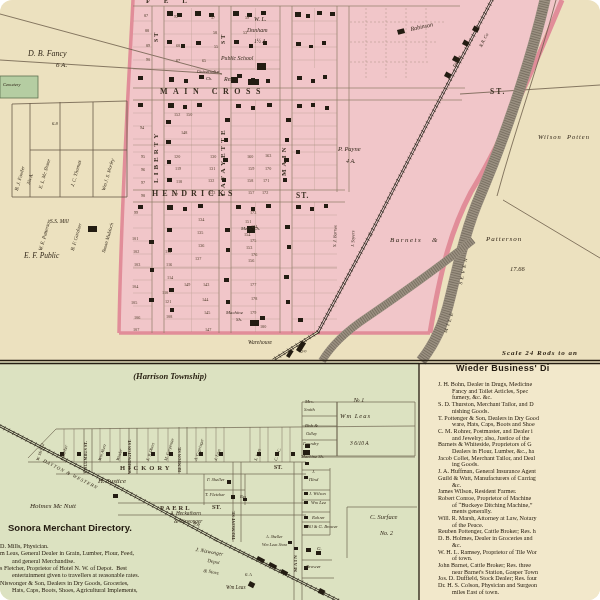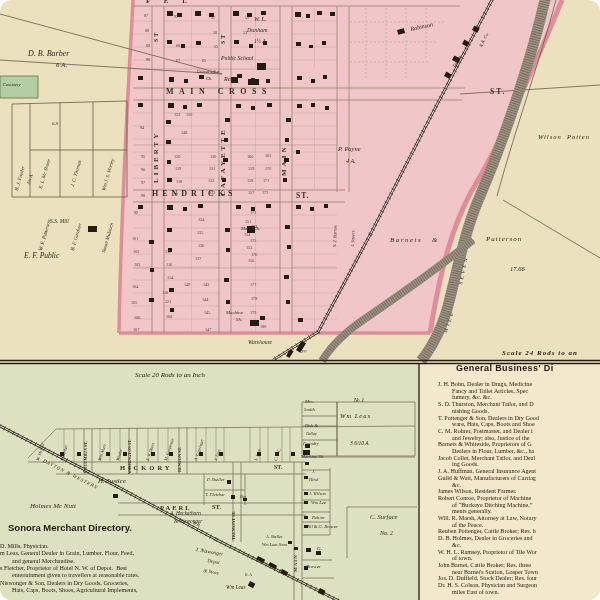--- a/index.html
+++ b/index.html
@@ -511,30 +511,30 @@
         <rect x="282" y="569" width="7" height="4" transform="rotate(27 282 569)"></rect>
         <rect x="250" y="581" width="6" height="5" transform="rotate(27 250 581)"></rect>
         <rect x="320" y="588" width="6" height="5" transform="rotate(27 320 588)"></rect>
         <rect x="288" y="541" width="4" height="3"></rect>
         <rect x="294" y="547" width="4" height="3"></rect>
       </g>
   </svg>
 
   <div class="layer" id="labels">
       <span class="lbl street" style="left: 146px; top: -2px; font-size: 7px; letter-spacing: 6px;">F E L</span>
-      <span class="lbl street" style="left: 166px; top: 88px; font-size: 8px; letter-spacing: 5.5px;">MAIN CROSS</span>
+      <span class="lbl street" style="left: 160px; top: 88px; font-size: 8px; letter-spacing: 5.5px;">MAIN CROSS</span>
       <span class="lbl street" style="left: 490px; top: 88px; font-size: 7.5px; letter-spacing: 2px;">ST.</span>
       <span class="lbl street" style="left: 152px; top: 190px; font-size: 8px; letter-spacing: 4px;">HENDRICKS</span>
       <span class="lbl street" style="left: 296px; top: 192px; font-size: 7.5px; letter-spacing: 1px;">ST.</span>
       <span class="lbl street" style="left: 153px; top: 183px; font-size: 7px; letter-spacing: 3px; transform-origin: 0px 0px; transform: rotate(-90deg);">LIBERTY</span>
       <span class="lbl street" style="left: 153px; top: 42px; font-size: 6px; letter-spacing: 2px; transform-origin: 0px 0px; transform: rotate(-90deg);">ST</span>
       <span class="lbl street" style="left: 220px; top: 196px; font-size: 7px; letter-spacing: 3px; transform-origin: 0px 0px; transform: rotate(-90deg);">LAFAYETTE</span>
       <span class="lbl street" style="left: 220px; top: 44px; font-size: 6px; letter-spacing: 2px; transform-origin: 0px 0px; transform: rotate(-90deg);">ST</span>
       <span class="lbl street" style="left: 281px; top: 176px; font-size: 7px; letter-spacing: 3px; transform-origin: 0px 0px; transform: rotate(-90deg);">MAIN</span>
-      <span class="lbl " style="left: 28px; top: 50px; font-size: 8px; font-style: italic;">D. B. Barber</span>
+      <span class="lbl " style="left: 28px; top: 50px; font-size: 8px; font-style: italic;">D. B. Fancy</span>
       <span class="lbl " style="left: 56px; top: 62px; font-size: 7px; font-style: italic;">6 A.</span>
       <span class="lbl " style="left: 3px; top: 83px; font-size: 4.6px; font-style: italic;">Cemetery</span>
       <span class="lbl " style="left: 224px; top: 76px; font-size: 6px; font-style: italic;">Res</span>
       <span class="lbl " style="left: 14px; top: 190px; font-size: 5.2px; font-style: italic; transform-origin: 0px 0px; transform: rotate(-74deg);">B. J. Fowler</span>
       <span class="lbl " style="left: 26px; top: 184px; font-size: 5px; font-style: italic; transform-origin: 0px 0px; transform: rotate(-74deg);">3¾ A.</span>
       <span class="lbl " style="left: 38px; top: 188px; font-size: 5px; font-style: italic; transform-origin: 0px 0px; transform: rotate(-74deg);">E. L. Mc Shane</span>
       <span class="lbl " style="left: 52px; top: 122px; font-size: 4.5px; font-style: italic;">6.8</span>
       <span class="lbl " style="left: 38px; top: 250px; font-size: 5.2px; font-style: italic; transform-origin: 0px 0px; transform: rotate(-74deg);">W. E. Patterson</span>
       <span class="lbl " style="left: 70px; top: 186px; font-size: 5.2px; font-style: italic; transform-origin: 0px 0px; transform: rotate(-74deg);">J. C. Thomas</span>
       <span class="lbl " style="left: 70px; top: 250px; font-size: 5.2px; font-style: italic; transform-origin: 0px 0px; transform: rotate(-74deg);">B. F. Gardner</span>
@@ -688,38 +688,38 @@
       <span class="lbl num" style="left: 251px; top: 225px; font-size: 4.2px;">174</span>
       <span class="lbl num" style="left: 250px; top: 239px; font-size: 4.2px;">175</span>
       <span class="lbl num" style="left: 251px; top: 253px; font-size: 4.2px;">176</span>
       <span class="lbl num" style="left: 250px; top: 283px; font-size: 4.2px;">177</span>
       <span class="lbl num" style="left: 251px; top: 297px; font-size: 4.2px;">178</span>
       <span class="lbl num" style="left: 250px; top: 311px; font-size: 4.2px;">179</span>
       <span class="lbl num" style="left: 260px; top: 325px; font-size: 4.2px;">180</span>
     </div>
 
   <div id="sonora-title">
-    <span class="t3">Scale 20 Rods to an Inch</span>
+    <span class="t2">(Harrison Township)</span>
   </div>
 
   <span id="camden-scale">Scale 24 Rods to an</span>
 
   <span class="dir-head" style="left:8px;top:523px;font-size:9.5px;">Sonora Merchant Directory.</span>
   <div class="layer" id="sonora-dir-lines">
       <span class="dir-line" style="left: 0px; top: 543px; font-size: 6.1px;">D. Mills, Physician.</span>
       <span class="dir-line" style="left: 0px; top: 550.3px; font-size: 6.1px;">m Leas, General Dealer in Grain, Lumber, Flour, Feed,</span>
       <span class="dir-line" style="left: 12px; top: 557.6px; font-size: 6.1px;">and general Merchandise.</span>
       <span class="dir-line" style="left: 0px; top: 564.9px; font-size: 6.1px;">s Fletcher, Proprietor of Hotel N. W. of Depot.  Best</span>
       <span class="dir-line" style="left: 12px; top: 572.2px; font-size: 6.1px;">entertainment given to travellers at reasonable rates.</span>
       <span class="dir-line" style="left: 0px; top: 579.5px; font-size: 6.1px;">Niswonger &amp; Son, Dealers in Dry Goods, Groceries,</span>
       <span class="dir-line" style="left: 12px; top: 586.8px; font-size: 6.1px;">Hats, Caps, Boots, Shoes, Agricultural Implements,</span>
     </div>
 
   <div id="camdir-panel">
-    <span class="dir-head" style="left:37px;top:2px;font-size:9px;letter-spacing:0.4px;">General Business' Di</span>
+    <span class="dir-head" style="left:37px;top:2px;font-size:9px;letter-spacing:0.4px;">Wieder Business' Di</span>
     <div id="camdir-lines">
         <span class="dir-line" style="left: 19px; top: 19px; font-size: 6.1px;">J. H. Bohn, Dealer in Drugs, Medicine</span>
         <span class="dir-line" style="left: 33px; top: 25.7px; font-size: 6.1px;">Fancy and Toilet Articles, Spec</span>
         <span class="dir-line" style="left: 33px; top: 32.4px; font-size: 6.1px;">fumery, &amp;c. &amp;c.</span>
         <span class="dir-line" style="left: 19px; top: 39.1px; font-size: 6.1px;">S. D. Thurston, Merchant Tailor, and D</span>
         <span class="dir-line" style="left: 33px; top: 45.8px; font-size: 6.1px;">nishing Goods.</span>
         <span class="dir-line" style="left: 19px; top: 52.5px; font-size: 6.1px;">T. Pottenger &amp; Son, Dealers in Dry Good</span>
         <span class="dir-line" style="left: 33px; top: 59.2px; font-size: 6.1px;">ware, Hats, Caps, Boots and Shoe</span>
         <span class="dir-line" style="left: 19px; top: 65.9px; font-size: 6.1px;">C. M. Rohrer, Postmaster, and Dealer i</span>
         <span class="dir-line" style="left: 33px; top: 72.6px; font-size: 6.1px;">and Jewelry; also, Justice of the</span>

